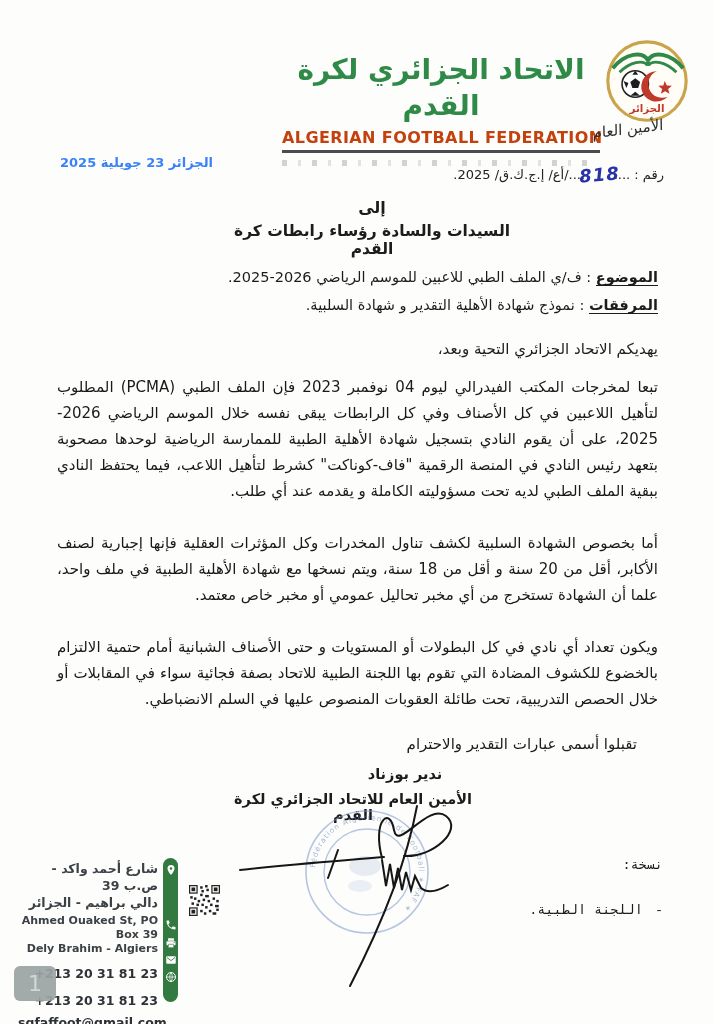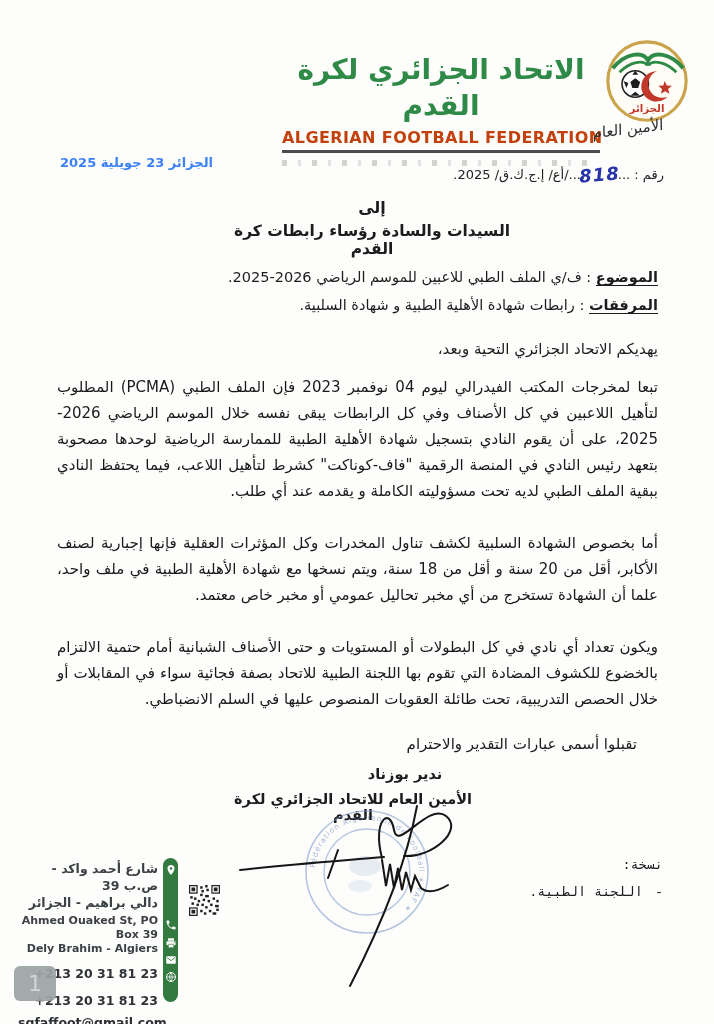--- a/index.html
+++ b/index.html
@@ -39,21 +39,21 @@
     text-align:justify; text-align-last:right; color:#191919; }
   .closing { direction:rtl; width:fit-content; margin:-3px 21px 0 auto; font-size:15px; }
   
   .sig-name { position:absolute; left:340px; top:766px; width:130px; text-align:center;
     direction:rtl; font-size:14.5px; font-weight:bold; }
   .sig-title { position:absolute; left:228px; top:791px; width:250px; text-align:center;
     direction:rtl; font-size:14.5px; font-weight:bold; }
   .stamp-wrap { position:absolute; left:232px; top:800px; }
   
   .copy-block { position:absolute; right:51px; top:856px; direction:rtl; text-align:right; font-size:13.5px;font-family:Liberation Mono, monospace; }
-  .copy-item { margin-top:10px; padding-left:4px; }
+  .copy-item { margin-top:28px; padding-left:4px; }
   .copy-item .dash { margin-left:12px; }
   
   .footer-bar { position:absolute; left:163px; top:858px; width:15px; height:144px;
     background:#337a40; border-radius:8px; }
   .footer-bar .ficon { position:absolute; left:1.5px; width:12px; height:12px; }
   .footer-text { position:absolute; left:18px; top:860px; width:140px; text-align:right; line-height:1; }
   .f-ar { direction:rtl; font-size:12.5px; font-weight:bold; color:#3c4145; line-height:17px; }
   .f-en { font-size:11px; font-weight:bold; color:#3c4145; line-height:14px; }
   .f-gap { height:9px; }
   .f-num { font-size:12.5px; font-weight:bold; color:#2e3236; line-height:18px; }
@@ -102,21 +102,21 @@
   <div class="date-line">الجزائر 23 جويلية 2025</div>
   <div class="ref-line"><span>رقم : ....</span><span class="ref-num">818</span><span>..../أع/ إ.ج.ك.ق/ 2025.</span></div>
 
   <div class="addressee">
     <div class="addr-to">إلى</div>
     <div class="addr-line">السيدات والسادة رؤساء رابطات كرة القدم</div>
   </div>
 
   <div class="subject-block">
     <div><span class="lbl">الموضوع</span><span> : </span><span>ف/ي الملف الطبي للاعبين للموسم الرياضي 2026-2025.</span></div>
-    <div><span class="lbl">المرفقات</span><span> : </span><span>رابطات شهادة الأهلية الطبية و شهادة السلبية.</span></div>
+    <div><span class="lbl">المرفقات</span><span> : </span><span>نموذج شهادة الأهلية التقدير و شهادة السلبية.</span></div>
   </div>
 
   <div class="body-block">
     <p class="greeting">يهديكم الاتحاد الجزائري التحية وبعد،</p>
     <p class="par">تبعا لمخرجات المكتب الفيدرالي ليوم 04 نوفمبر 2023 فإن الملف الطبي (PCMA) المطلوب لتأهيل اللاعبين في كل الأصناف وفي كل الرابطات يبقى نفسه خلال الموسم الرياضي 2026-2025، على أن يقوم النادي بتسجيل شهادة الأهلية الطبية للممارسة الرياضية لوحدها مصحوبة بتعهد رئيس النادي في المنصة الرقمية "فاف-كوناكت" كشرط لتأهيل اللاعب، فيما يحتفظ النادي ببقية الملف الطبي لديه تحت مسؤوليته الكاملة و يقدمه عند أي طلب.</p>
     <p class="par">أما بخصوص الشهادة السلبية لكشف تناول المخدرات وكل المؤثرات العقلية فإنها إجبارية لصنف الأكابر، أقل من 20 سنة و أقل من 18 سنة، ويتم نسخها مع شهادة الأهلية الطبية في ملف واحد، علما أن الشهادة تستخرج من أي مخبر تحاليل عمومي أو مخبر خاص معتمد.</p>
     <p class="par">ويكون تعداد أي نادي في كل البطولات أو المستويات و حتى الأصناف الشبانية أمام حتمية الالتزام بالخضوع للكشوف المضادة التي تقوم بها اللجنة الطبية للاتحاد بصفة فجائية سواء في المقابلات أو خلال الحصص التدريبية، تحت طائلة العقوبات المنصوص عليها في السلم الانضباطي.</p>
     <div class="closing">تقبلوا أسمى عبارات التقدير والاحترام</div>
   </div>
 

